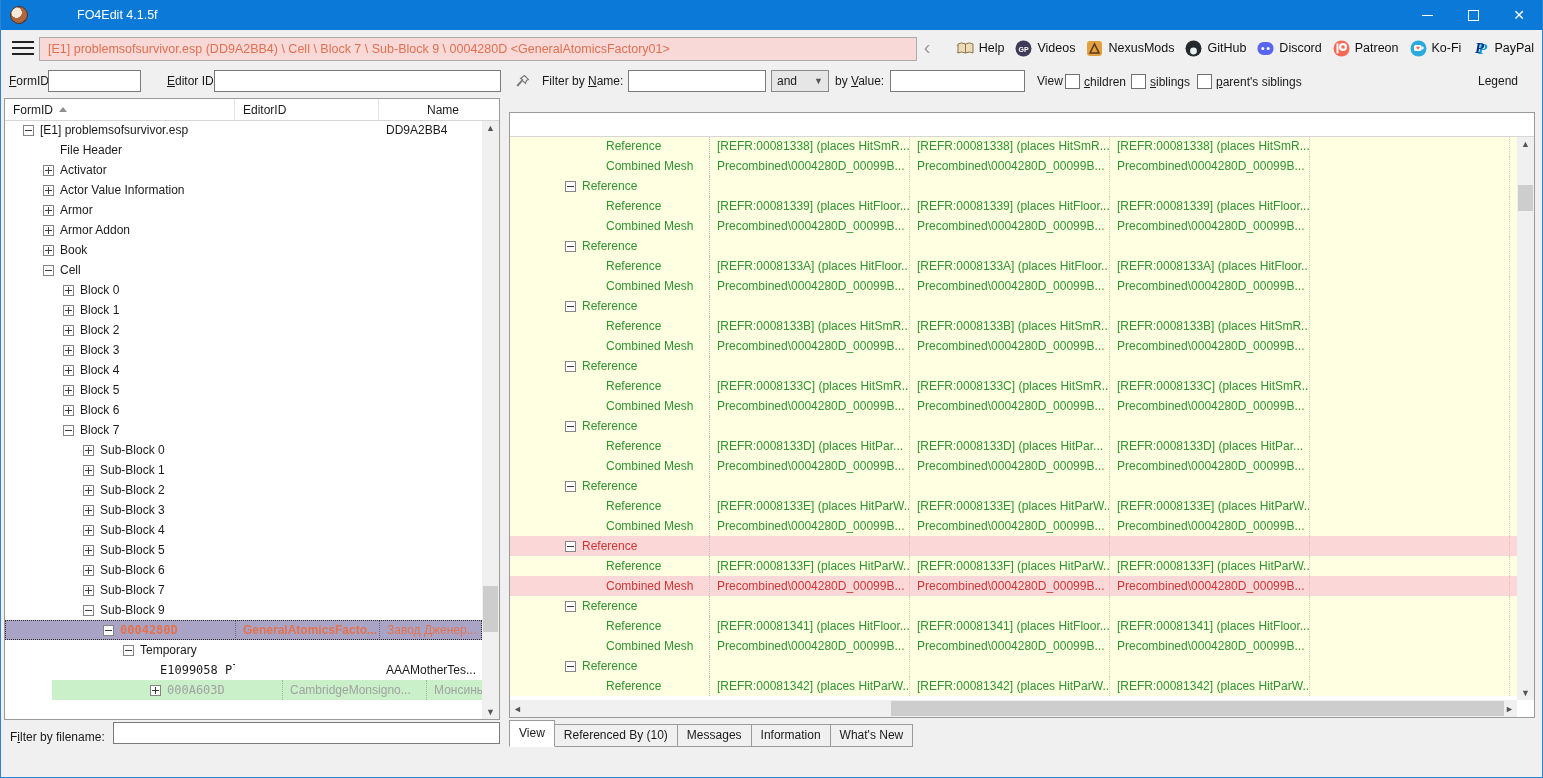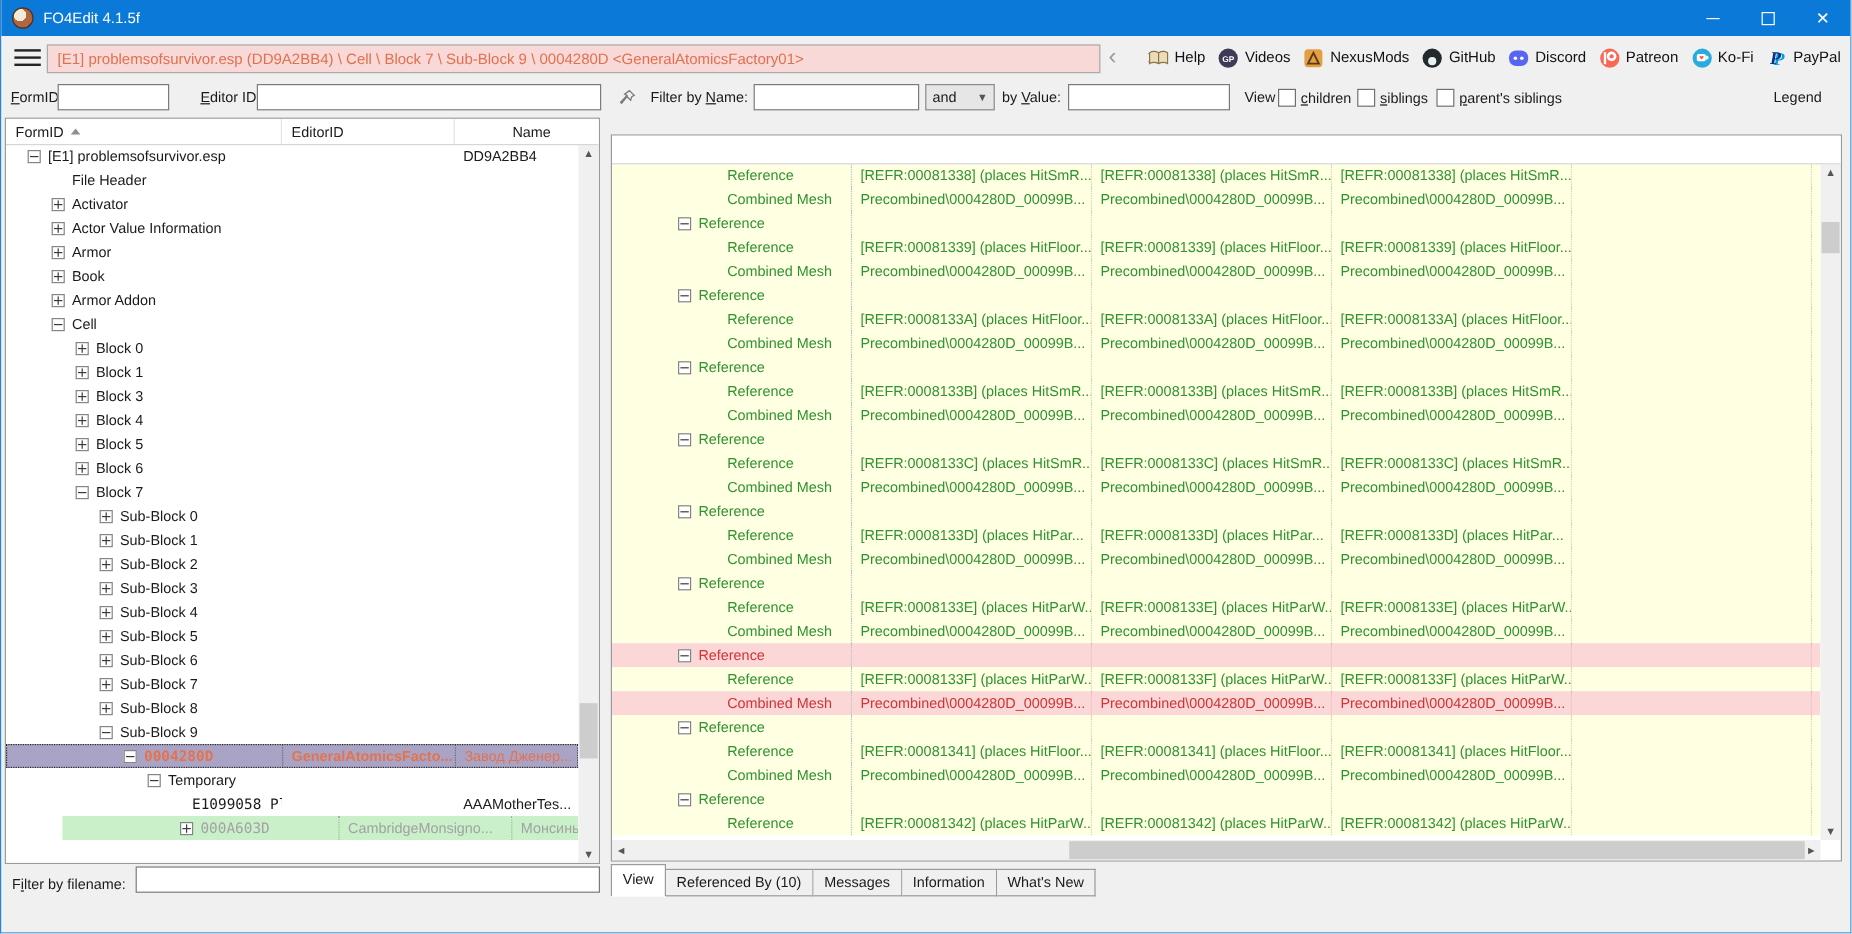--- a/index.html
+++ b/index.html
@@ -1,19 +1,19 @@
 <!DOCTYPE html>
 <html><head>
 <meta charset="utf-8">
 <style>
   html,body{margin:0;padding:0;}
   body{width:1543px;height:778px;overflow:hidden;font-family:"Liberation Sans",sans-serif;font-size:12px;color:#1a1a1a;background:#f0f0f0;}
   .window{position:relative;width:1541px;height:777px;border-left:1px solid #2a85d0;border-right:1px solid #2a85d0;border-bottom:1px solid #2a85d0;background:#f0f0f0;overflow:hidden;}
   
-  .titlebar{position:absolute;left:0;top:0;width:100%;height:30px;background:#0b79d7;display:flex;align-items:center;}
+  .titlebar{position:absolute;left:0;top:0;width:100%;height:30px;background:#0b79d7;display:flex;align-items:center;gap:41px;}
   .app-icon{width:16px;height:16px;margin:0 8px 0 9px;border-radius:50%;background:radial-gradient(circle at 35% 35%,#f5ead8 0 35%,#b0673f 36% 75%,#6d3a24 76%);border:1px solid #5a2f1d;}
   .tb-title{color:#fff;font-size:12.5px;}
   .win-btns{margin-left:auto;display:flex;height:30px;}
   .win-btn{width:46px;height:30px;display:flex;align-items:center;justify-content:center;color:#fff;font-size:13px;}
   .glyph-min{display:block;width:11px;height:1px;background:#fff;}
   .glyph-max{display:block;width:9px;height:9px;border:1px solid #fff;}
   .glyph-close{font-size:14px;line-height:14px;}
   
   .toolbar{position:absolute;left:0;top:30px;width:100%;height:36px;display:flex;align-items:center;}
   .hamburger{width:22px;height:14px;margin-left:11px;display:flex;flex-direction:column;justify-content:space-between;cursor:pointer;}
@@ -285,29 +285,29 @@
           <div class="c-form">
             <span class="ebox plus" style="margin-left: 38px;"></span>
             <span class="tlabel">Armor</span>
           </div>
           <div class="c-edit"></div>
           <div class="c-name"></div>
         </div>
         <div class="trow">
           <div class="c-form">
             <span class="ebox plus" style="margin-left: 38px;"></span>
+            <span class="tlabel">Armor Addon</span>
+          </div>
+          <div class="c-edit"></div>
+          <div class="c-name"></div>
+        </div>
+        <div class="trow">
+          <div class="c-form">
+            <span class="ebox plus" style="margin-left: 38px;"></span>
             <span class="tlabel">Book</span>
-          </div>
-          <div class="c-edit"></div>
-          <div class="c-name"></div>
-        </div>
-        <div class="trow">
-          <div class="c-form">
-            <span class="ebox plus" style="margin-left: 38px;"></span>
-            <span class="tlabel">Armor Addon</span>
           </div>
           <div class="c-edit"></div>
           <div class="c-name"></div>
         </div>
         <div class="trow">
           <div class="c-form">
             <span class="ebox minus" style="margin-left: 38px;"></span>
             <span class="tlabel">Cell</span>
           </div>
           <div class="c-edit"></div>
@@ -325,20 +325,28 @@
           <div class="c-form">
             <span class="ebox plus" style="margin-left: 58px;"></span>
             <span class="tlabel">Block 1</span>
           </div>
           <div class="c-edit"></div>
           <div class="c-name"></div>
         </div>
         <div class="trow">
           <div class="c-form">
             <span class="ebox plus" style="margin-left: 58px;"></span>
+            <span class="tlabel">Block 2</span>
+          </div>
+          <div class="c-edit"></div>
+          <div class="c-name"></div>
+        </div>
+        <div class="trow">
+          <div class="c-form">
+            <span class="ebox plus" style="margin-left: 58px;"></span>
             <span class="tlabel">Block 3</span>
           </div>
           <div class="c-edit"></div>
           <div class="c-name"></div>
         </div>
         <div class="trow">
           <div class="c-form">
             <span class="ebox plus" style="margin-left: 58px;"></span>
             <span class="tlabel">Block 4</span>
           </div>
@@ -422,28 +430,20 @@
             <span class="ebox plus" style="margin-left: 78px;"></span>
             <span class="tlabel">Sub-Block 6</span>
           </div>
           <div class="c-edit"></div>
           <div class="c-name"></div>
         </div>
         <div class="trow">
           <div class="c-form">
             <span class="ebox plus" style="margin-left: 78px;"></span>
             <span class="tlabel">Sub-Block 7</span>
-          </div>
-          <div class="c-edit"></div>
-          <div class="c-name"></div>
-        </div>
-        <div class="trow">
-          <div class="c-form">
-            <span class="ebox plus" style="margin-left: 78px;"></span>
-            <span class="tlabel">Sub-Block 8</span>
           </div>
           <div class="c-edit"></div>
           <div class="c-name"></div>
         </div>
         <div class="trow">
           <div class="c-form">
             <span class="ebox minus" style="margin-left: 78px;"></span>
             <span class="tlabel">Sub-Block 9</span>
           </div>
           <div class="c-edit"></div>

